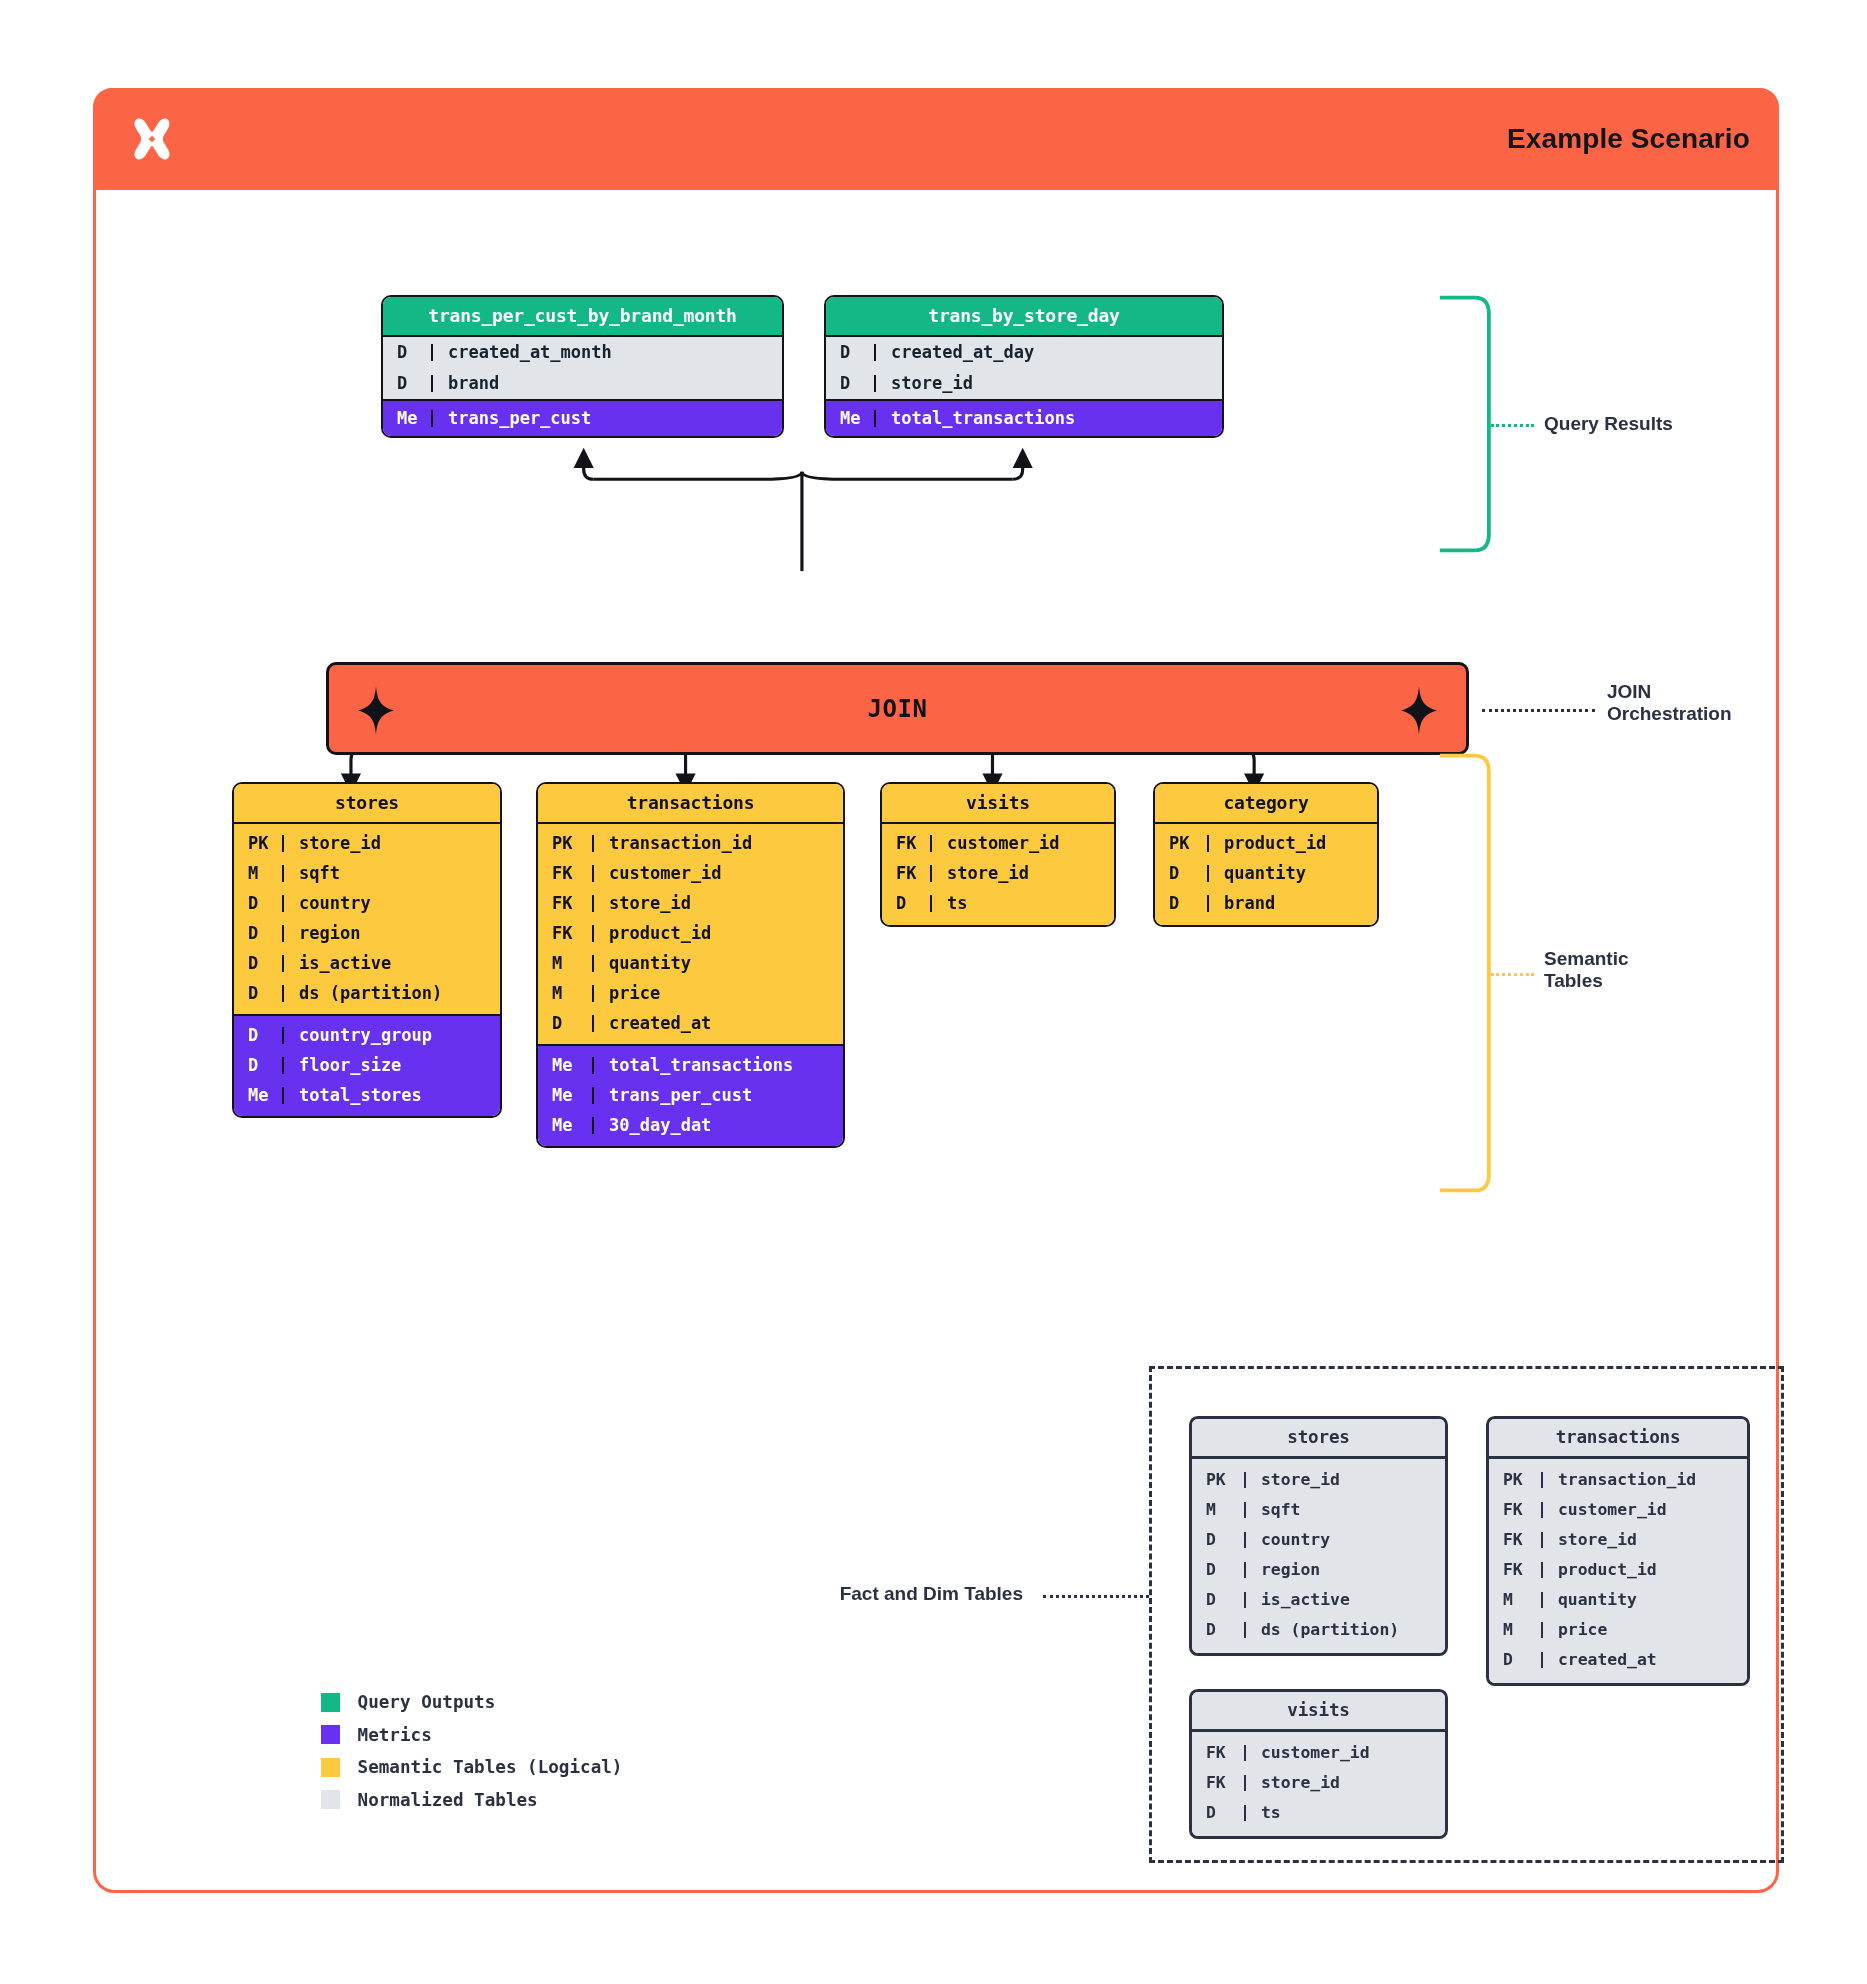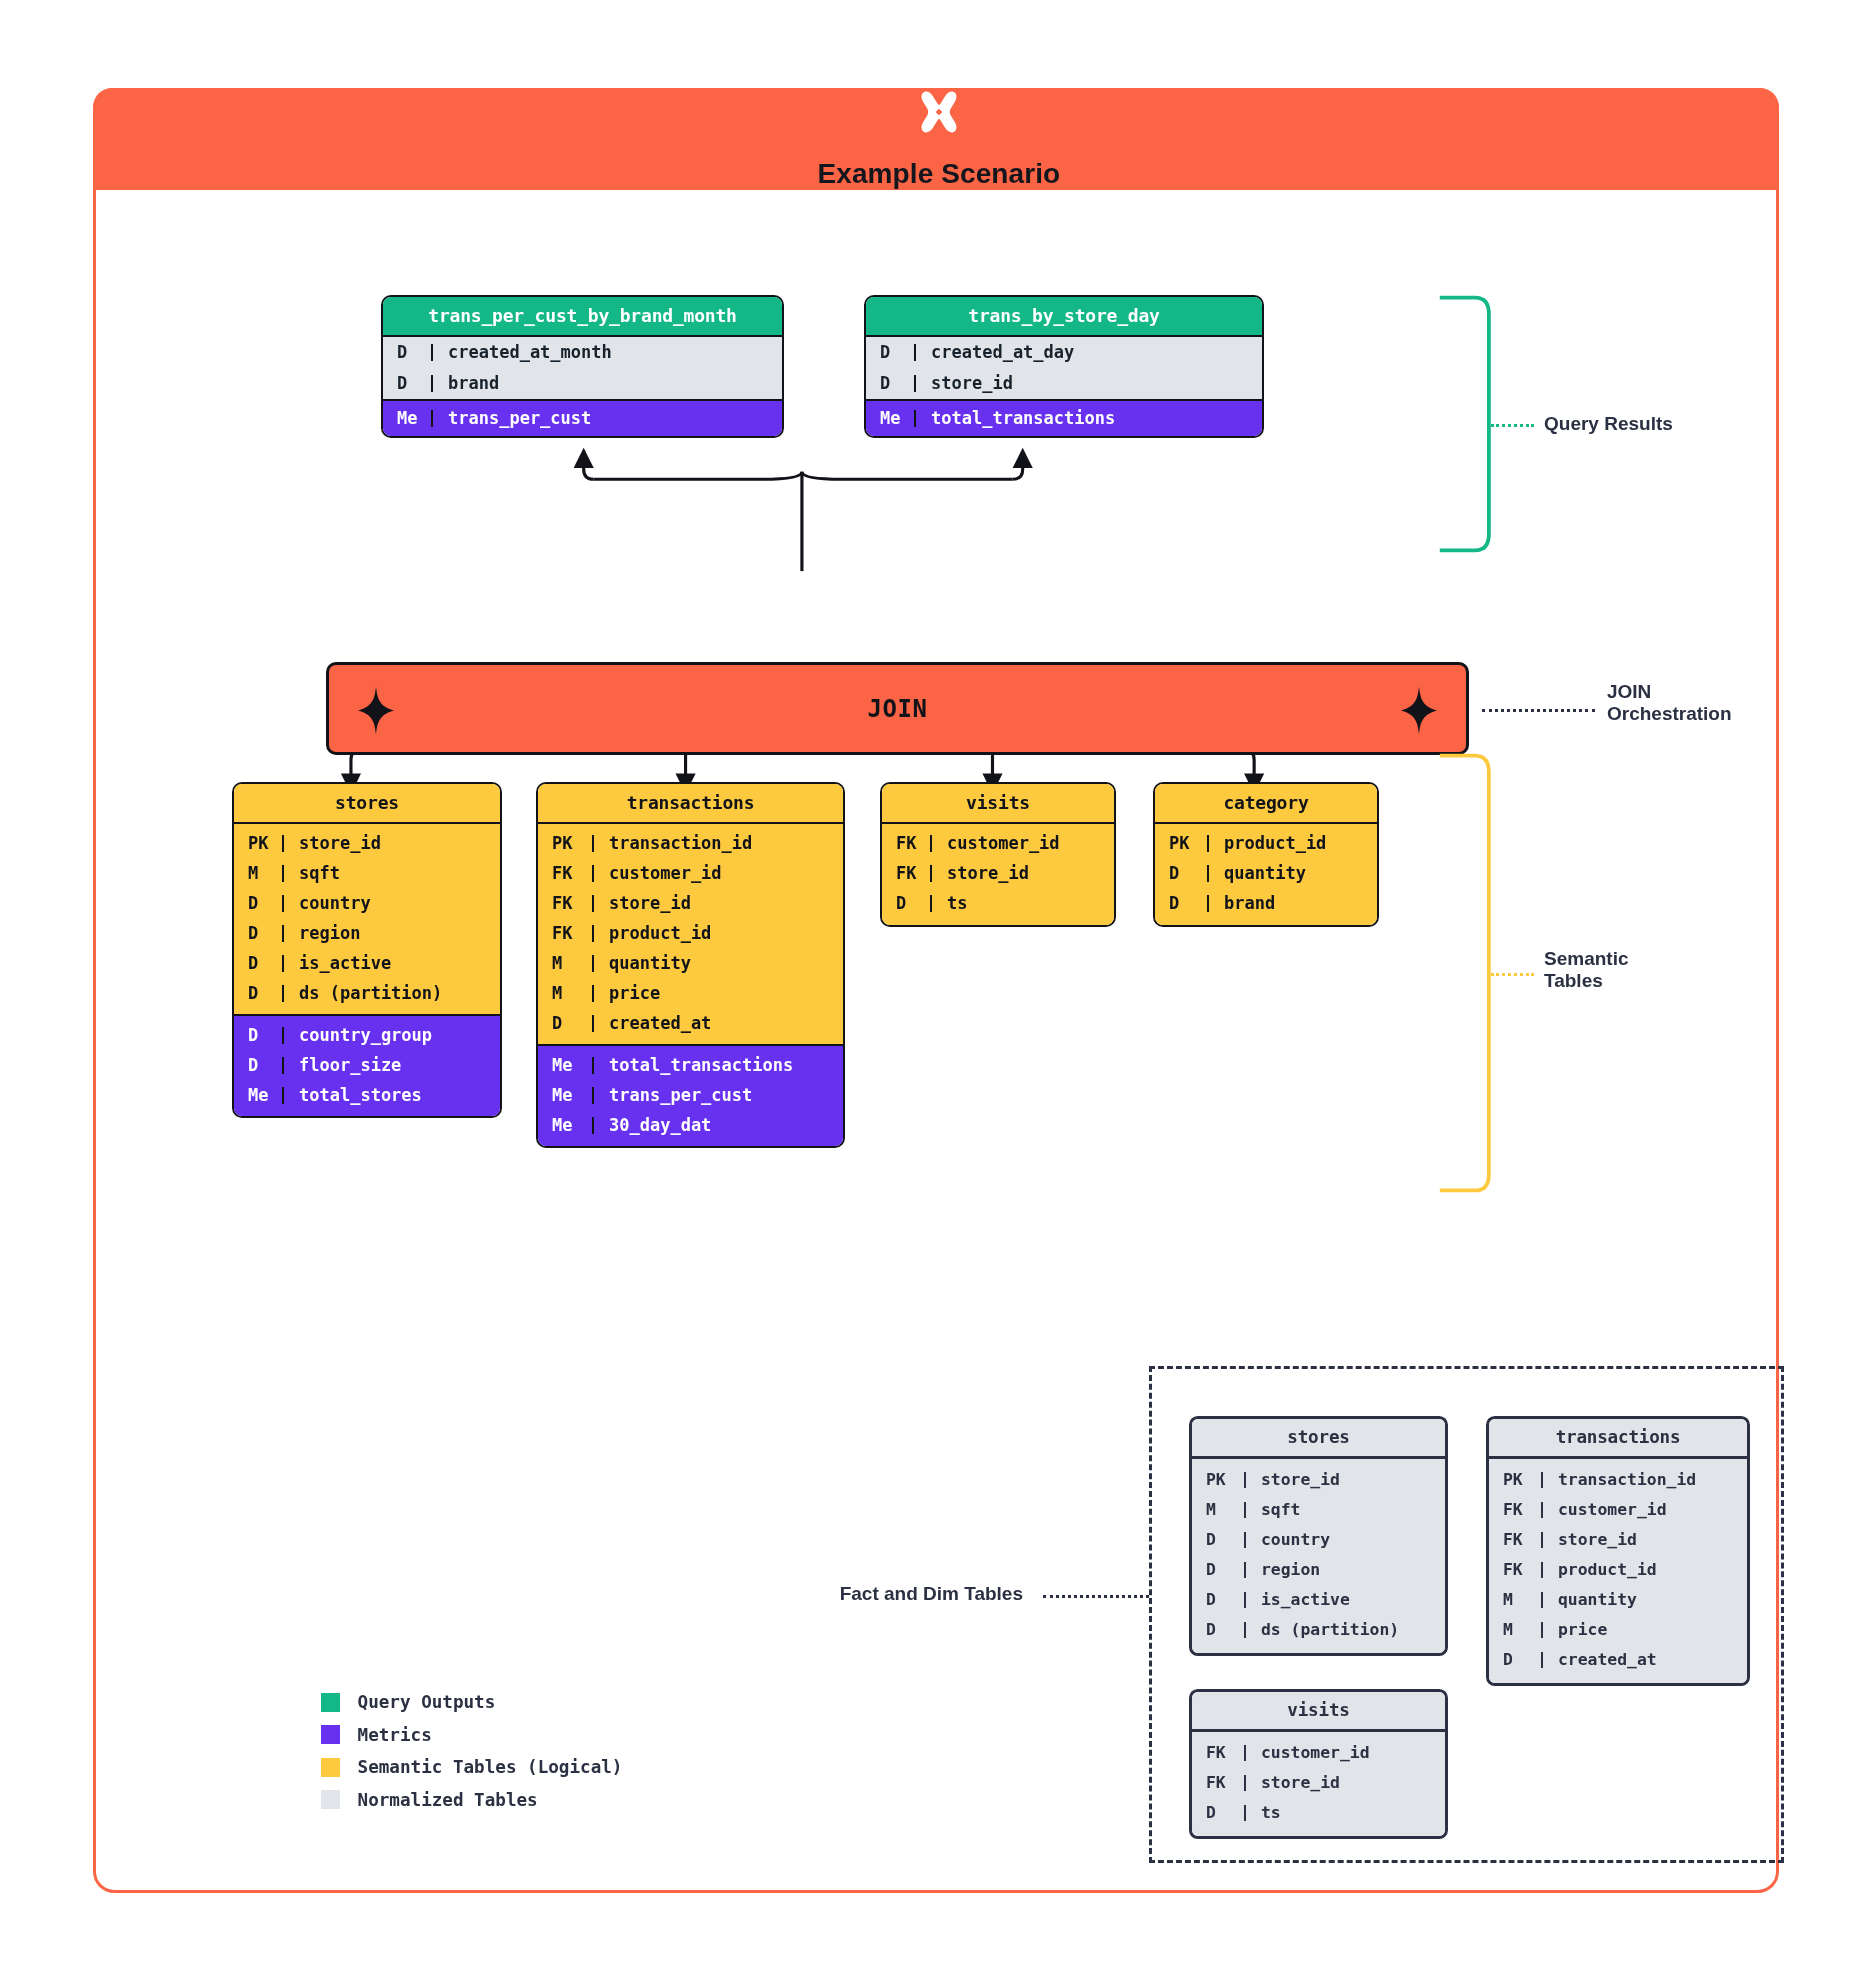--- a/index.html
+++ b/index.html
@@ -28,21 +28,20 @@
   .card-header {
     position: absolute;
     left: -3.1px; top: -3.1px;
     width: 1686px; height: 102px;
     background: #FC6446;
     border-radius: 19px 19px 0 0;
     display: flex;
     align-items: center;
     justify-content: space-between;
     padding: 0 29px 0 35px;
-    flex-direction: column;
   }
   .logo-mark { width: 48px; height: 48px; flex: 0 0 auto; }
   .header-title {
     color: #14161d;
     font-size: 28px;
     font-weight: 700;
     letter-spacing: 0.1px;
     white-space: nowrap;
   }
 
@@ -220,21 +219,21 @@
         </div>
       </div>
       <div class="esection sec-met">
         <div class="erow" style="height:35px;">
           <span class="ekey" style="width:48px;">Me</span>
           <span class="ename">trans_per_cust</span>
         </div>
       </div>
     </div>
 
-    <div class="ebox t-green" style="left:768px; top:204px; width:400px;">
+    <div class="ebox t-green" style="left:728px; top:204px; width:400px;">
       <div class="etitle">trans_by_store_day</div>
       <div class="esection sec-dim">
         <div class="erow" style="height:31px;">
           <span class="ekey" style="width:48px;">D</span>
           <span class="ename">created_at_day</span>
         </div>
         <div class="erow" style="height:31px;">
           <span class="ekey" style="width:48px;">D</span>
           <span class="ename">store_id</span>
         </div>

